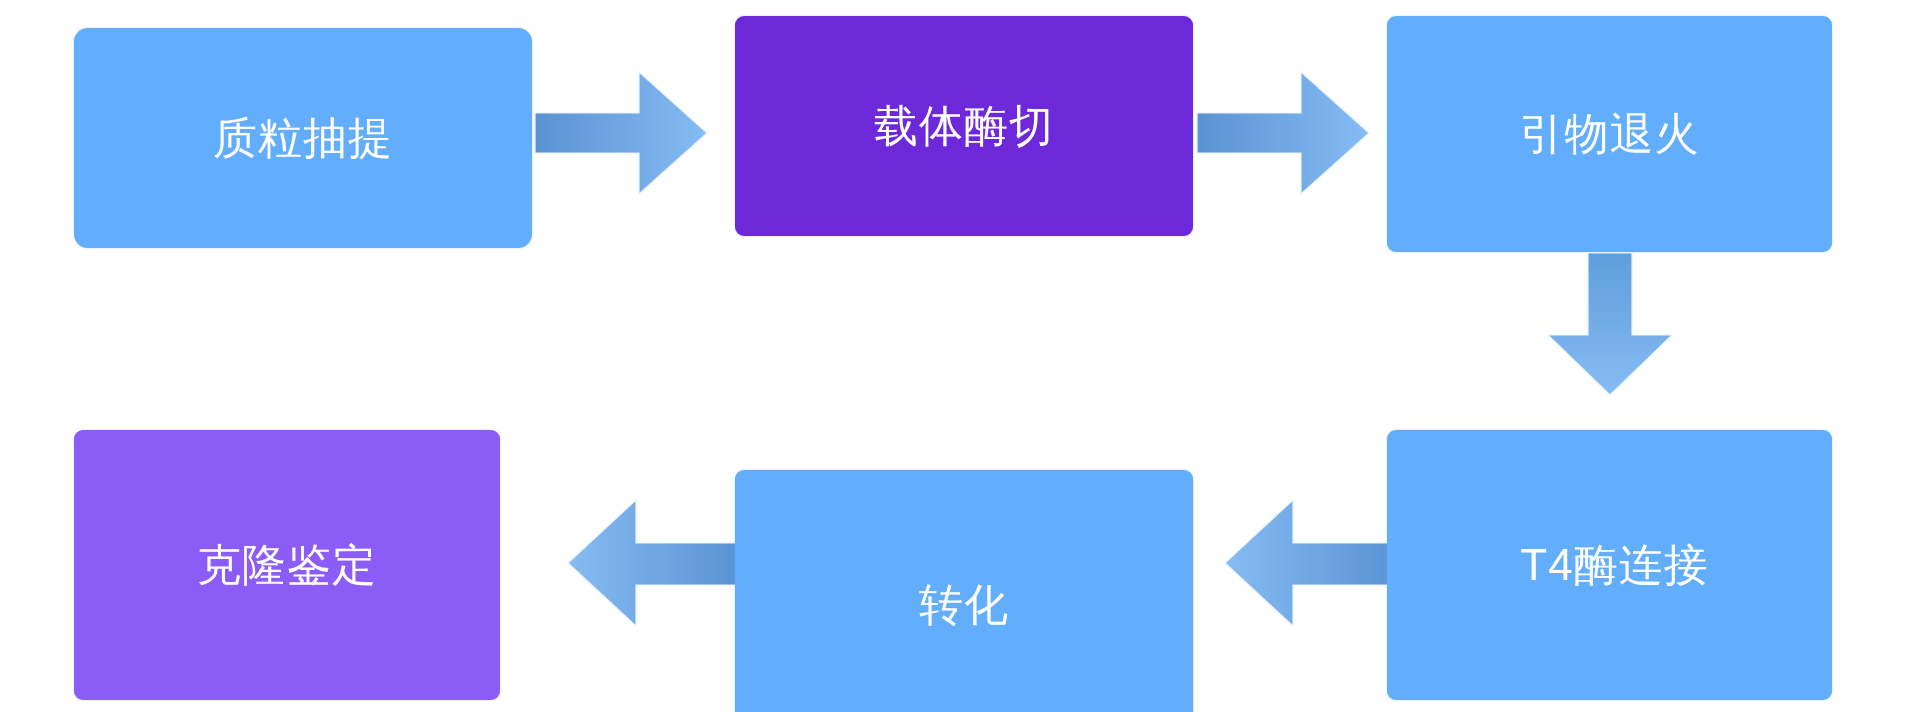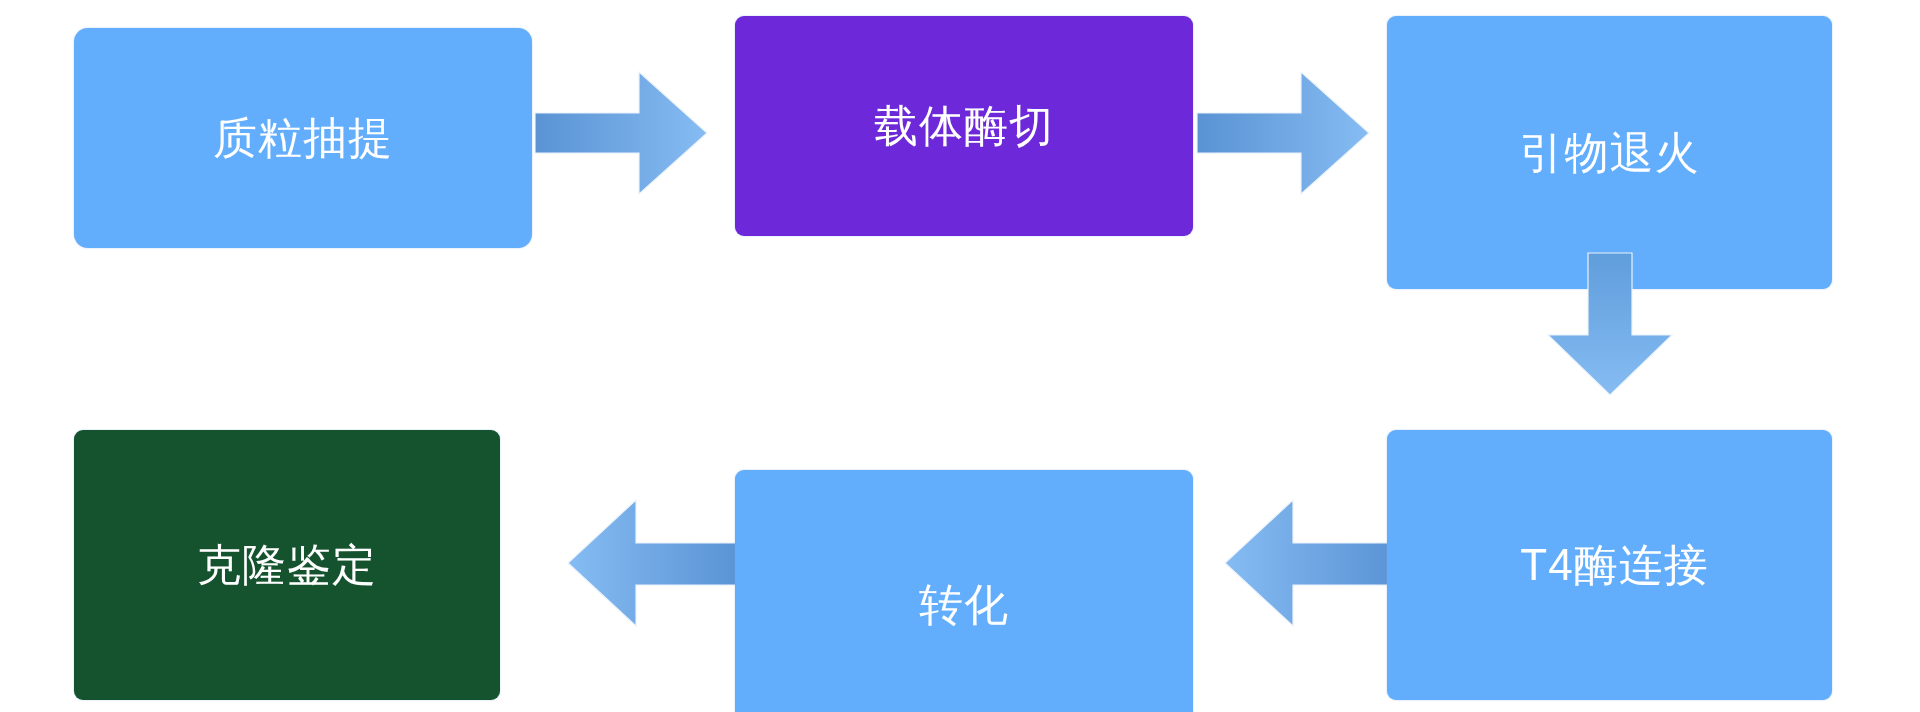--- a/index.html
+++ b/index.html
@@ -76,37 +76,37 @@
       <defs>
         <linearGradient id="gradR2" x1="0" y1="0" x2="1" y2="0">
           <stop offset="0" stop-color="#5A93D4"></stop>
           <stop offset="1" stop-color="#86BCF3"></stop>
         </linearGradient>
       </defs>
       <polygon points="0,41 104,41 104,0 172,61 104,122 104,81 0,81" fill="url(#gradR2)" stroke="#EAF2FB" stroke-width="1.2"></polygon>
     </svg>
   </div>
 
-  <div class="node" style="left:1387px; top:16px; width:445px; height:273px; background:#63AEFC;">
+  <div class="node" style="left:1387px; top:16px; width:445px; height:236px; background:#63AEFC;">
     <span class="node-label">引物退火</span>
   </div>
 
   <div class="arrow" style="left:1548px; top:253px; width:124px; height:142px;">
     <svg width="124" height="142" viewBox="0 0 124 142" xmlns="http://www.w3.org/2000/svg">
       <defs>
         <linearGradient id="gradD1" x1="0" y1="0" x2="0" y2="1">
           <stop offset="0" stop-color="#5F9DDB"></stop>
           <stop offset="1" stop-color="#86BCF3"></stop>
         </linearGradient>
       </defs>
       <polygon points="40,0 84,0 84,82 124,82 62,142 0,82 40,82" fill="url(#gradD1)" stroke="#EAF2FB" stroke-width="1.2"></polygon>
     </svg>
   </div>
 
-  <div class="node" style="left:74px; top:430px; width:426px; height:270px; background:#14532d;">
+  <div class="node" style="left:74px; top:430px; width:426px; height:270px; background:#8b5cf6;">
     <span class="node-label">克隆鉴定</span>
   </div>
 
   <div class="arrow" style="left:568px; top:500px; width:172px; height:126px;">
     <svg width="172" height="126" viewBox="0 0 172 126" xmlns="http://www.w3.org/2000/svg">
       <defs>
         <linearGradient id="gradL2" x1="1" y1="0" x2="0" y2="0">
           <stop offset="0" stop-color="#5A93D4"></stop>
           <stop offset="1" stop-color="#86BCF3"></stop>
         </linearGradient>

